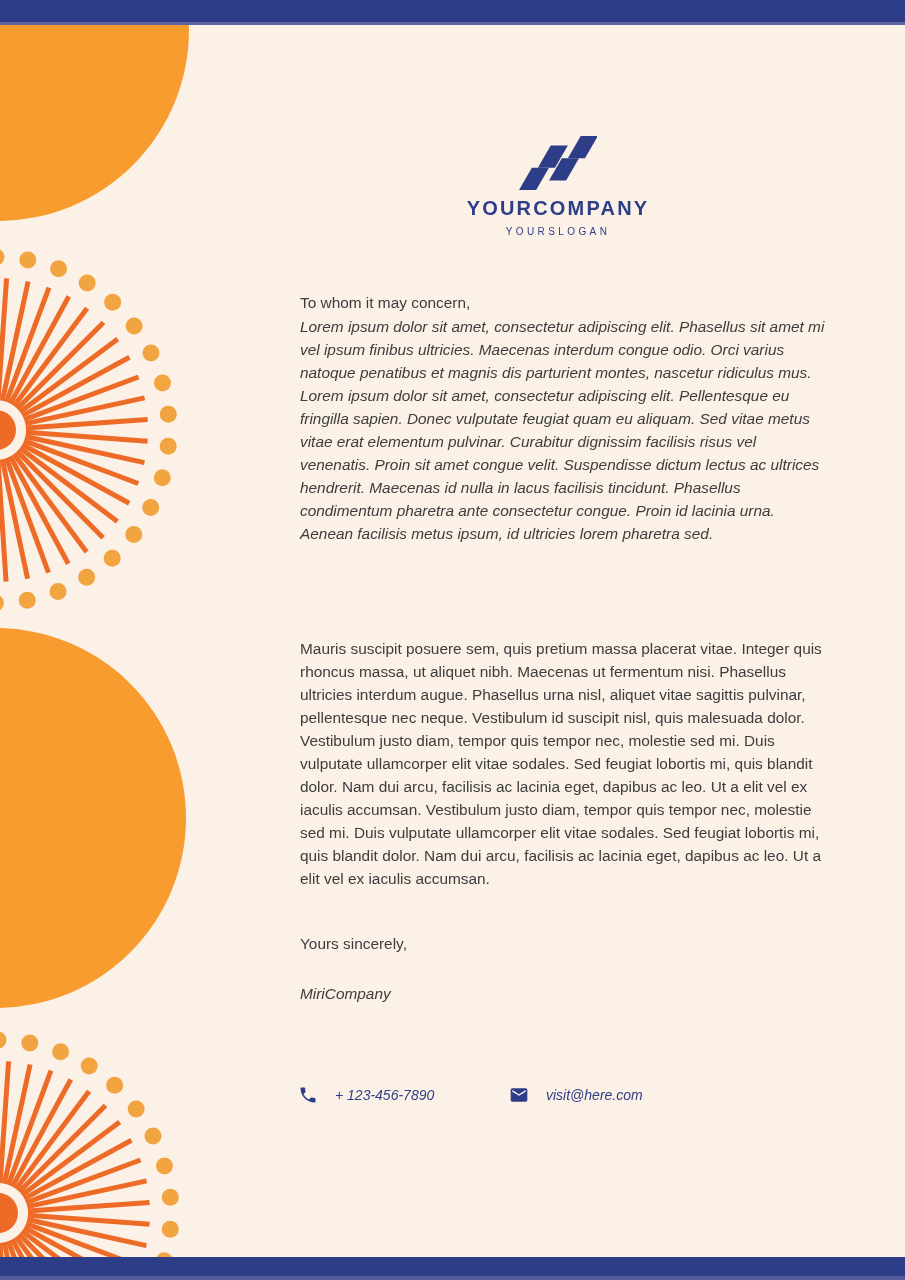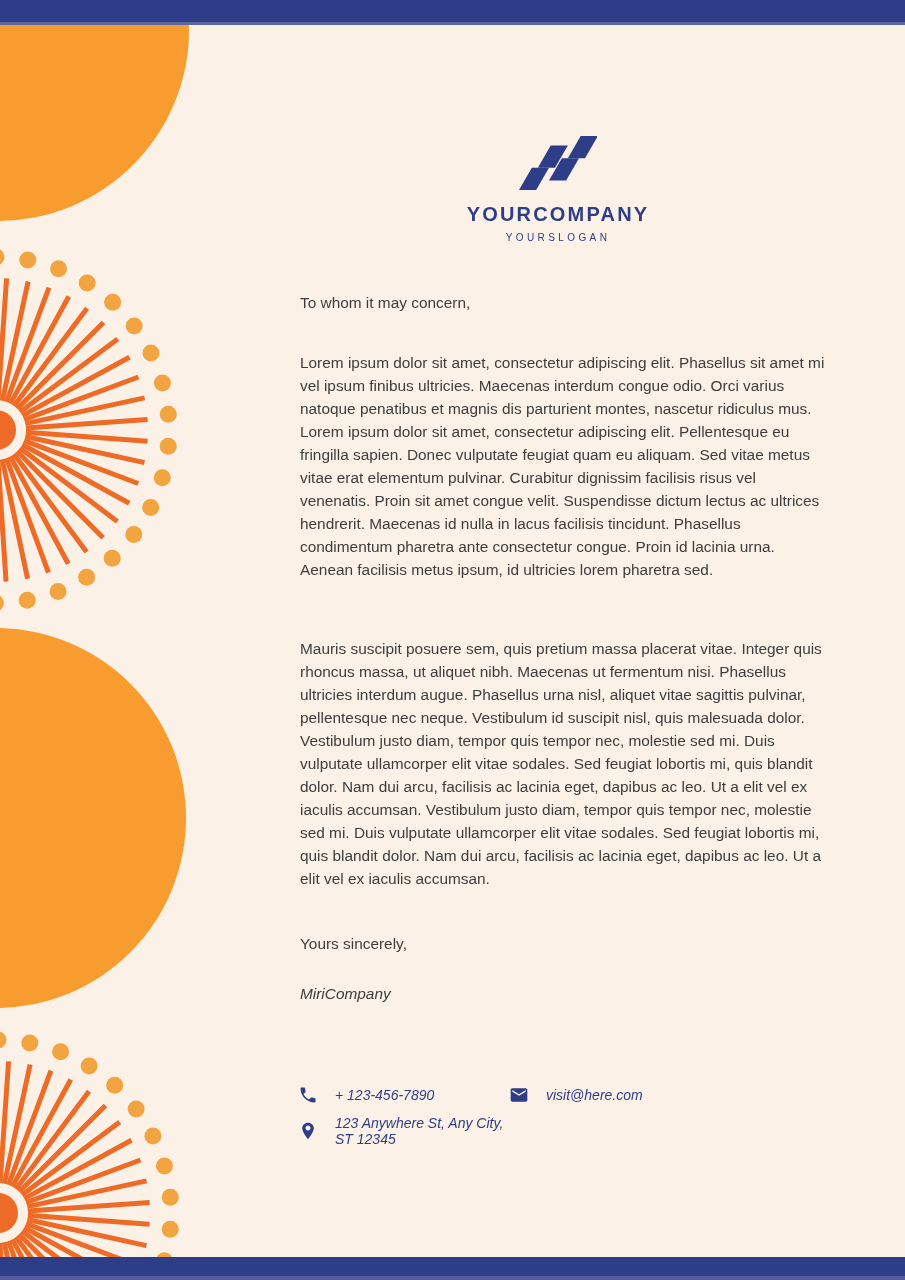--- a/index.html
+++ b/index.html
@@ -17,27 +17,27 @@
   .fill-orange{fill:var(--orange);}
   .fill-navy{fill:var(--navy);}
   .bar{position:absolute;left:0;width:905px;background:var(--navy);z-index:3;}
   .bar-top{top:0;height:25px;border-bottom:3px solid #5d64a2;}
   .bar-bottom{bottom:0;height:23px;border-bottom:4px solid #545b9b;}
 
   .content{position:absolute;left:297px;top:0;width:526px;z-index:2;}
 
   .brand{position:absolute;top:136px;left:0;width:522px;text-align:center;color:var(--navy);}
   .logo-mark{height:54px;display:inline-block;}
-  .company-name{margin-top:9px;font-size:20px;font-weight:bold;letter-spacing:2.2px;color:var(--navy);}
+  .company-name{margin-top:3px;font-size:20px;font-weight:bold;letter-spacing:2.2px;color:var(--navy);}
   .slogan{margin-top:6px;font-size:10px;letter-spacing:3.4px;color:var(--navy);}
 
   .content p{margin:3px;position:absolute;left:0;width:526px;
     font-size:15.4px;line-height:23px;color:var(--ink);}
   .salutation{top:288px;}
-  .p1{top:348px;}
+  .p1{top:312px;font-style:italic;}
   .p2{top:634px;}
   .closing{top:929px;}
   .signature{top:979px;font-style:italic;}
 
   .contacts{
     position:absolute;top:1084px;left:0;width:526px;
     display:grid;grid-template-columns:211px 1fr;row-gap:14px;z-index:2;
   }
   .contact{display:flex;align-items:center;gap:16px;height:22px;font-style:italic;}
   .cicon{width:22px;height:22px;flex:0 0 22px;display:flex;align-items:center;justify-content:center;}
@@ -182,24 +182,16 @@
 
       <div class="contact">
         <span class="cicon">
           <svg viewBox="0 0 24 24">
               <path fill="var(--navy)" d="M20 4H4c-1.1 0-2 .9-2 2v12c0 1.1.9 2 2 2h16c1.1 0 2-.9 2-2V6c0-1.1-.9-2-2-2zm0 4l-8 5-8-5V6l8 5 8-5v2z"></path>
             </svg>
         </span>
         <span class="clabel">visit@here.com</span>
       </div>
 
-      <div class="contact">
-        <span class="cicon">
-          <svg viewBox="0 0 24 24">
-              <path fill="var(--navy)" d="M12 2C8.13 2 5 5.13 5 8.5c0 5.25 7 13.5 7 13.5s7-8.25 7-13.5C19 5.13 15.87 2 12 2zm0 9.5c-1.66 0-3-1.34-3-3s1.34-3 3-3 3 1.34 3 3-1.34 3-3 3z"></path>
-            </svg>
-        </span>
-        <span class="clabel">123 Anywhere St, Any City, ST 12345</span>
-      </div>
 
     </div>
   </div>
 </div>
 
 </body></html>

